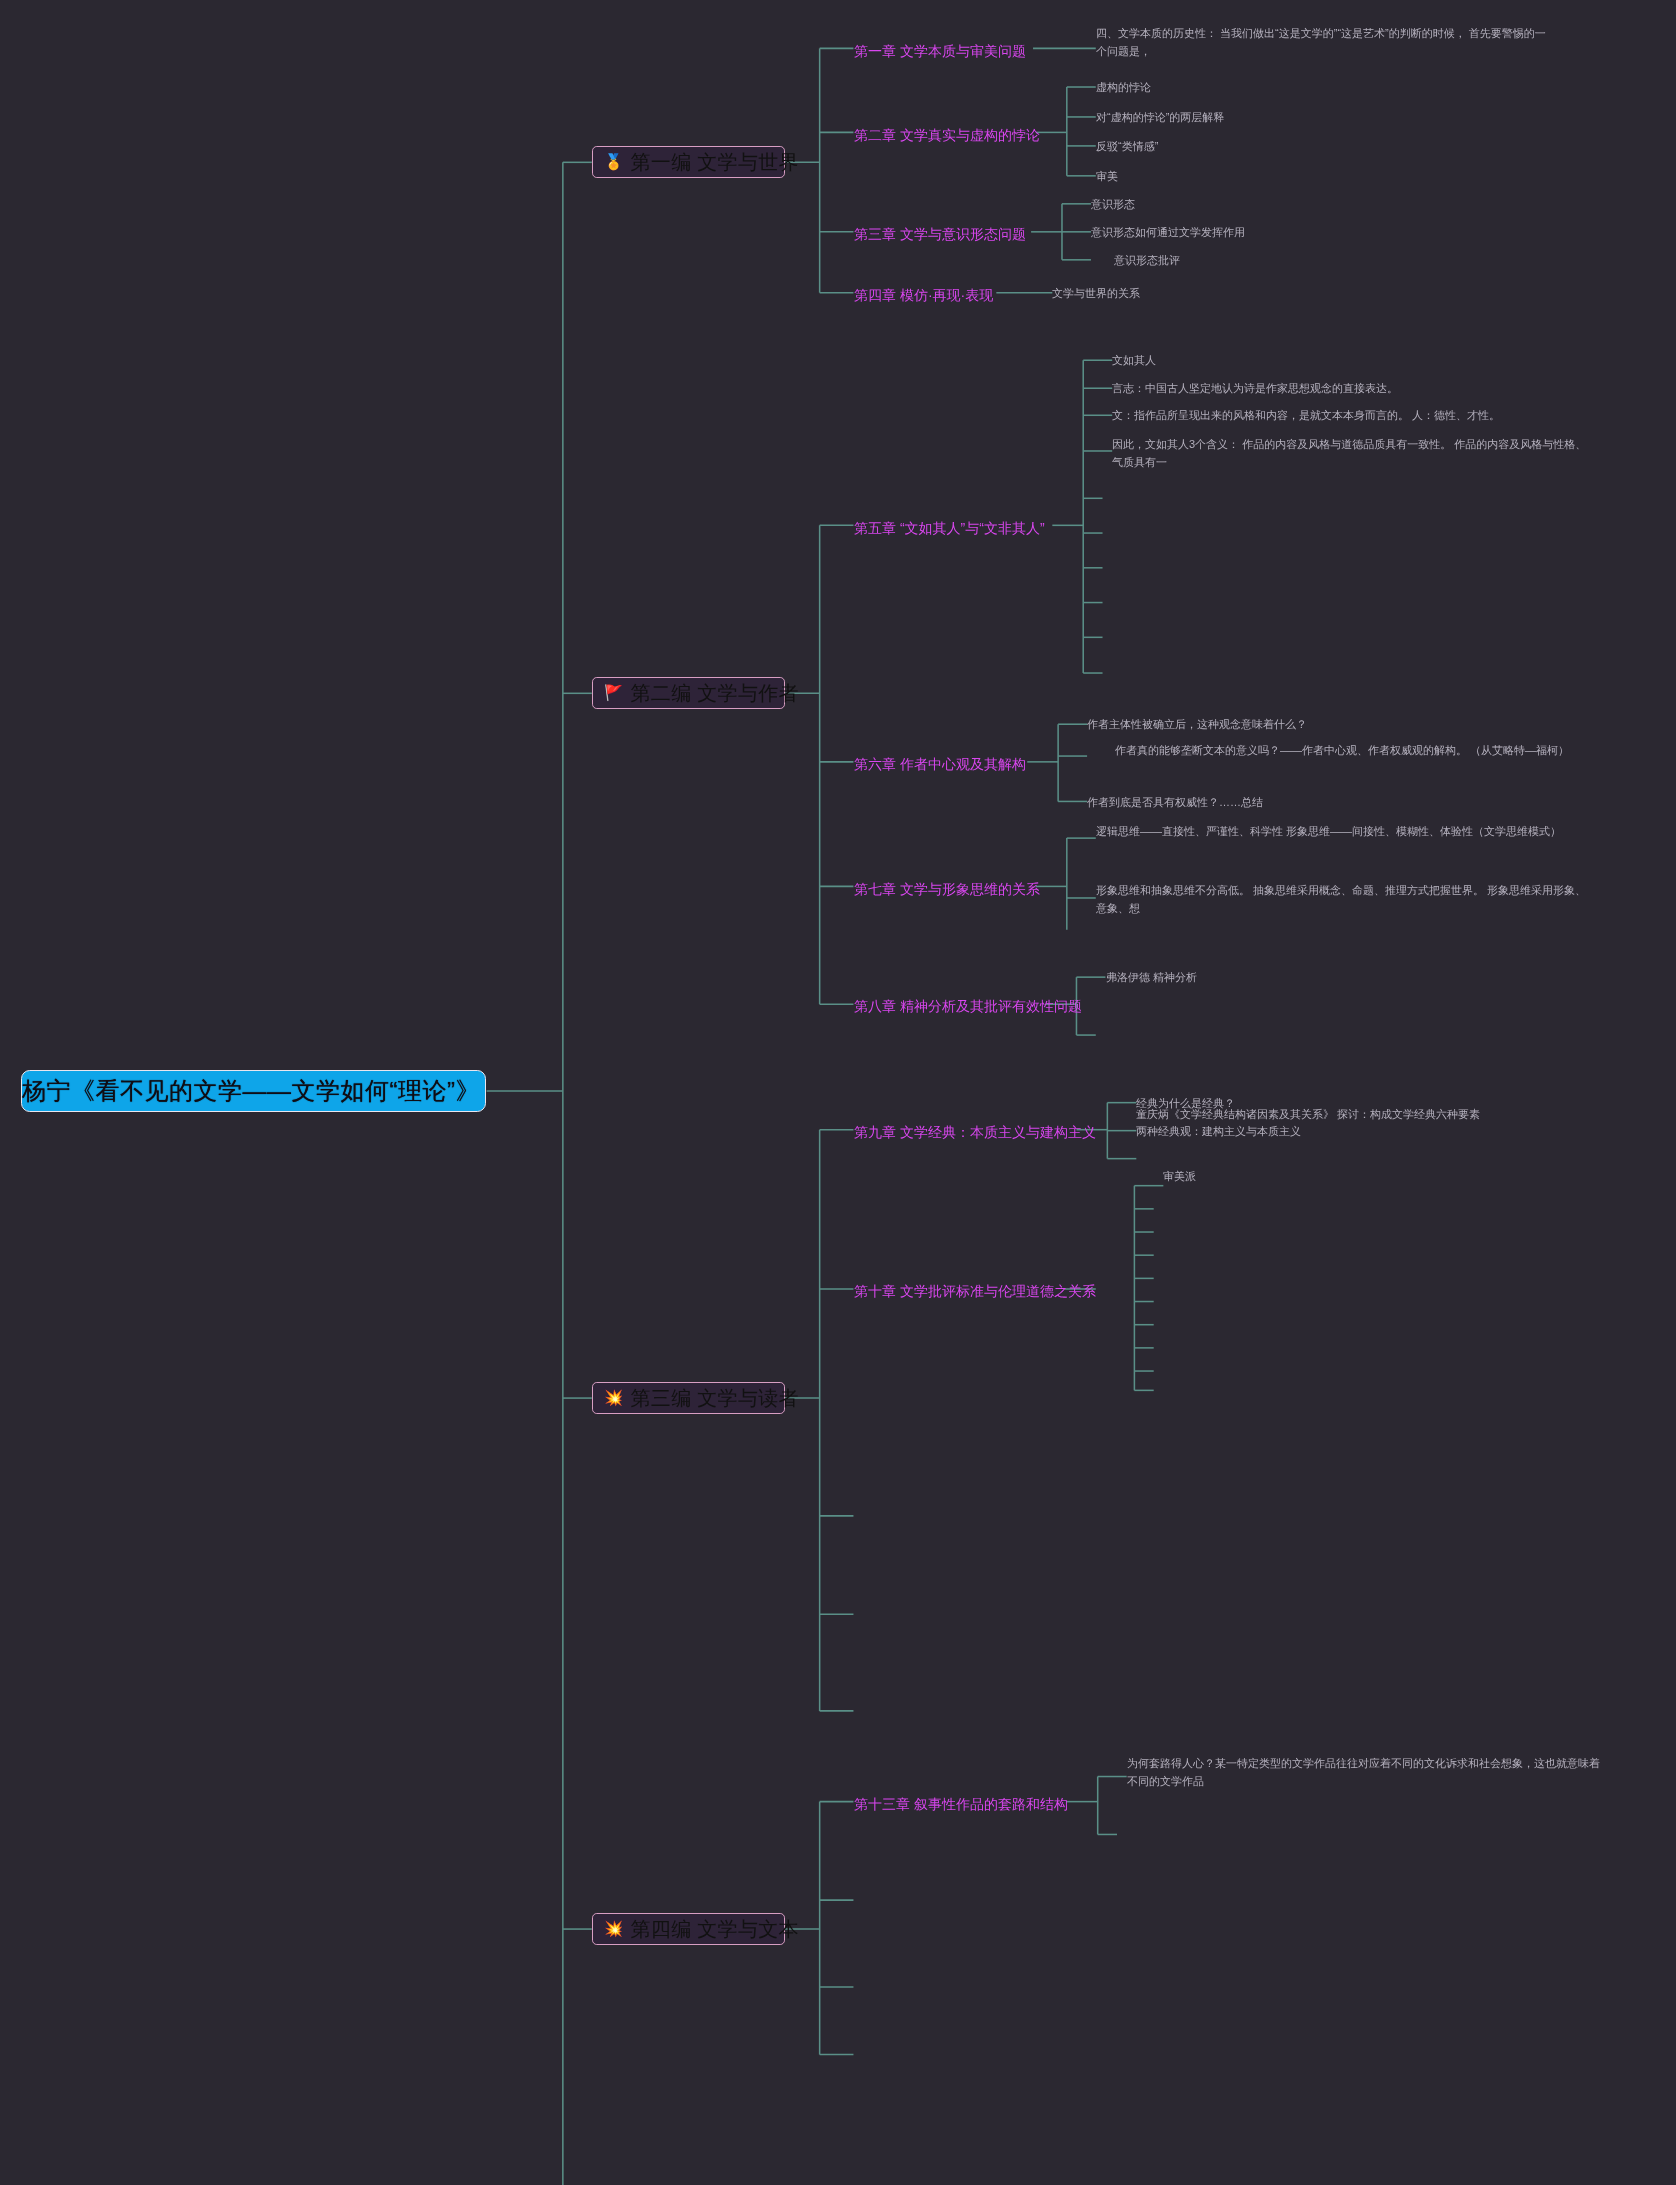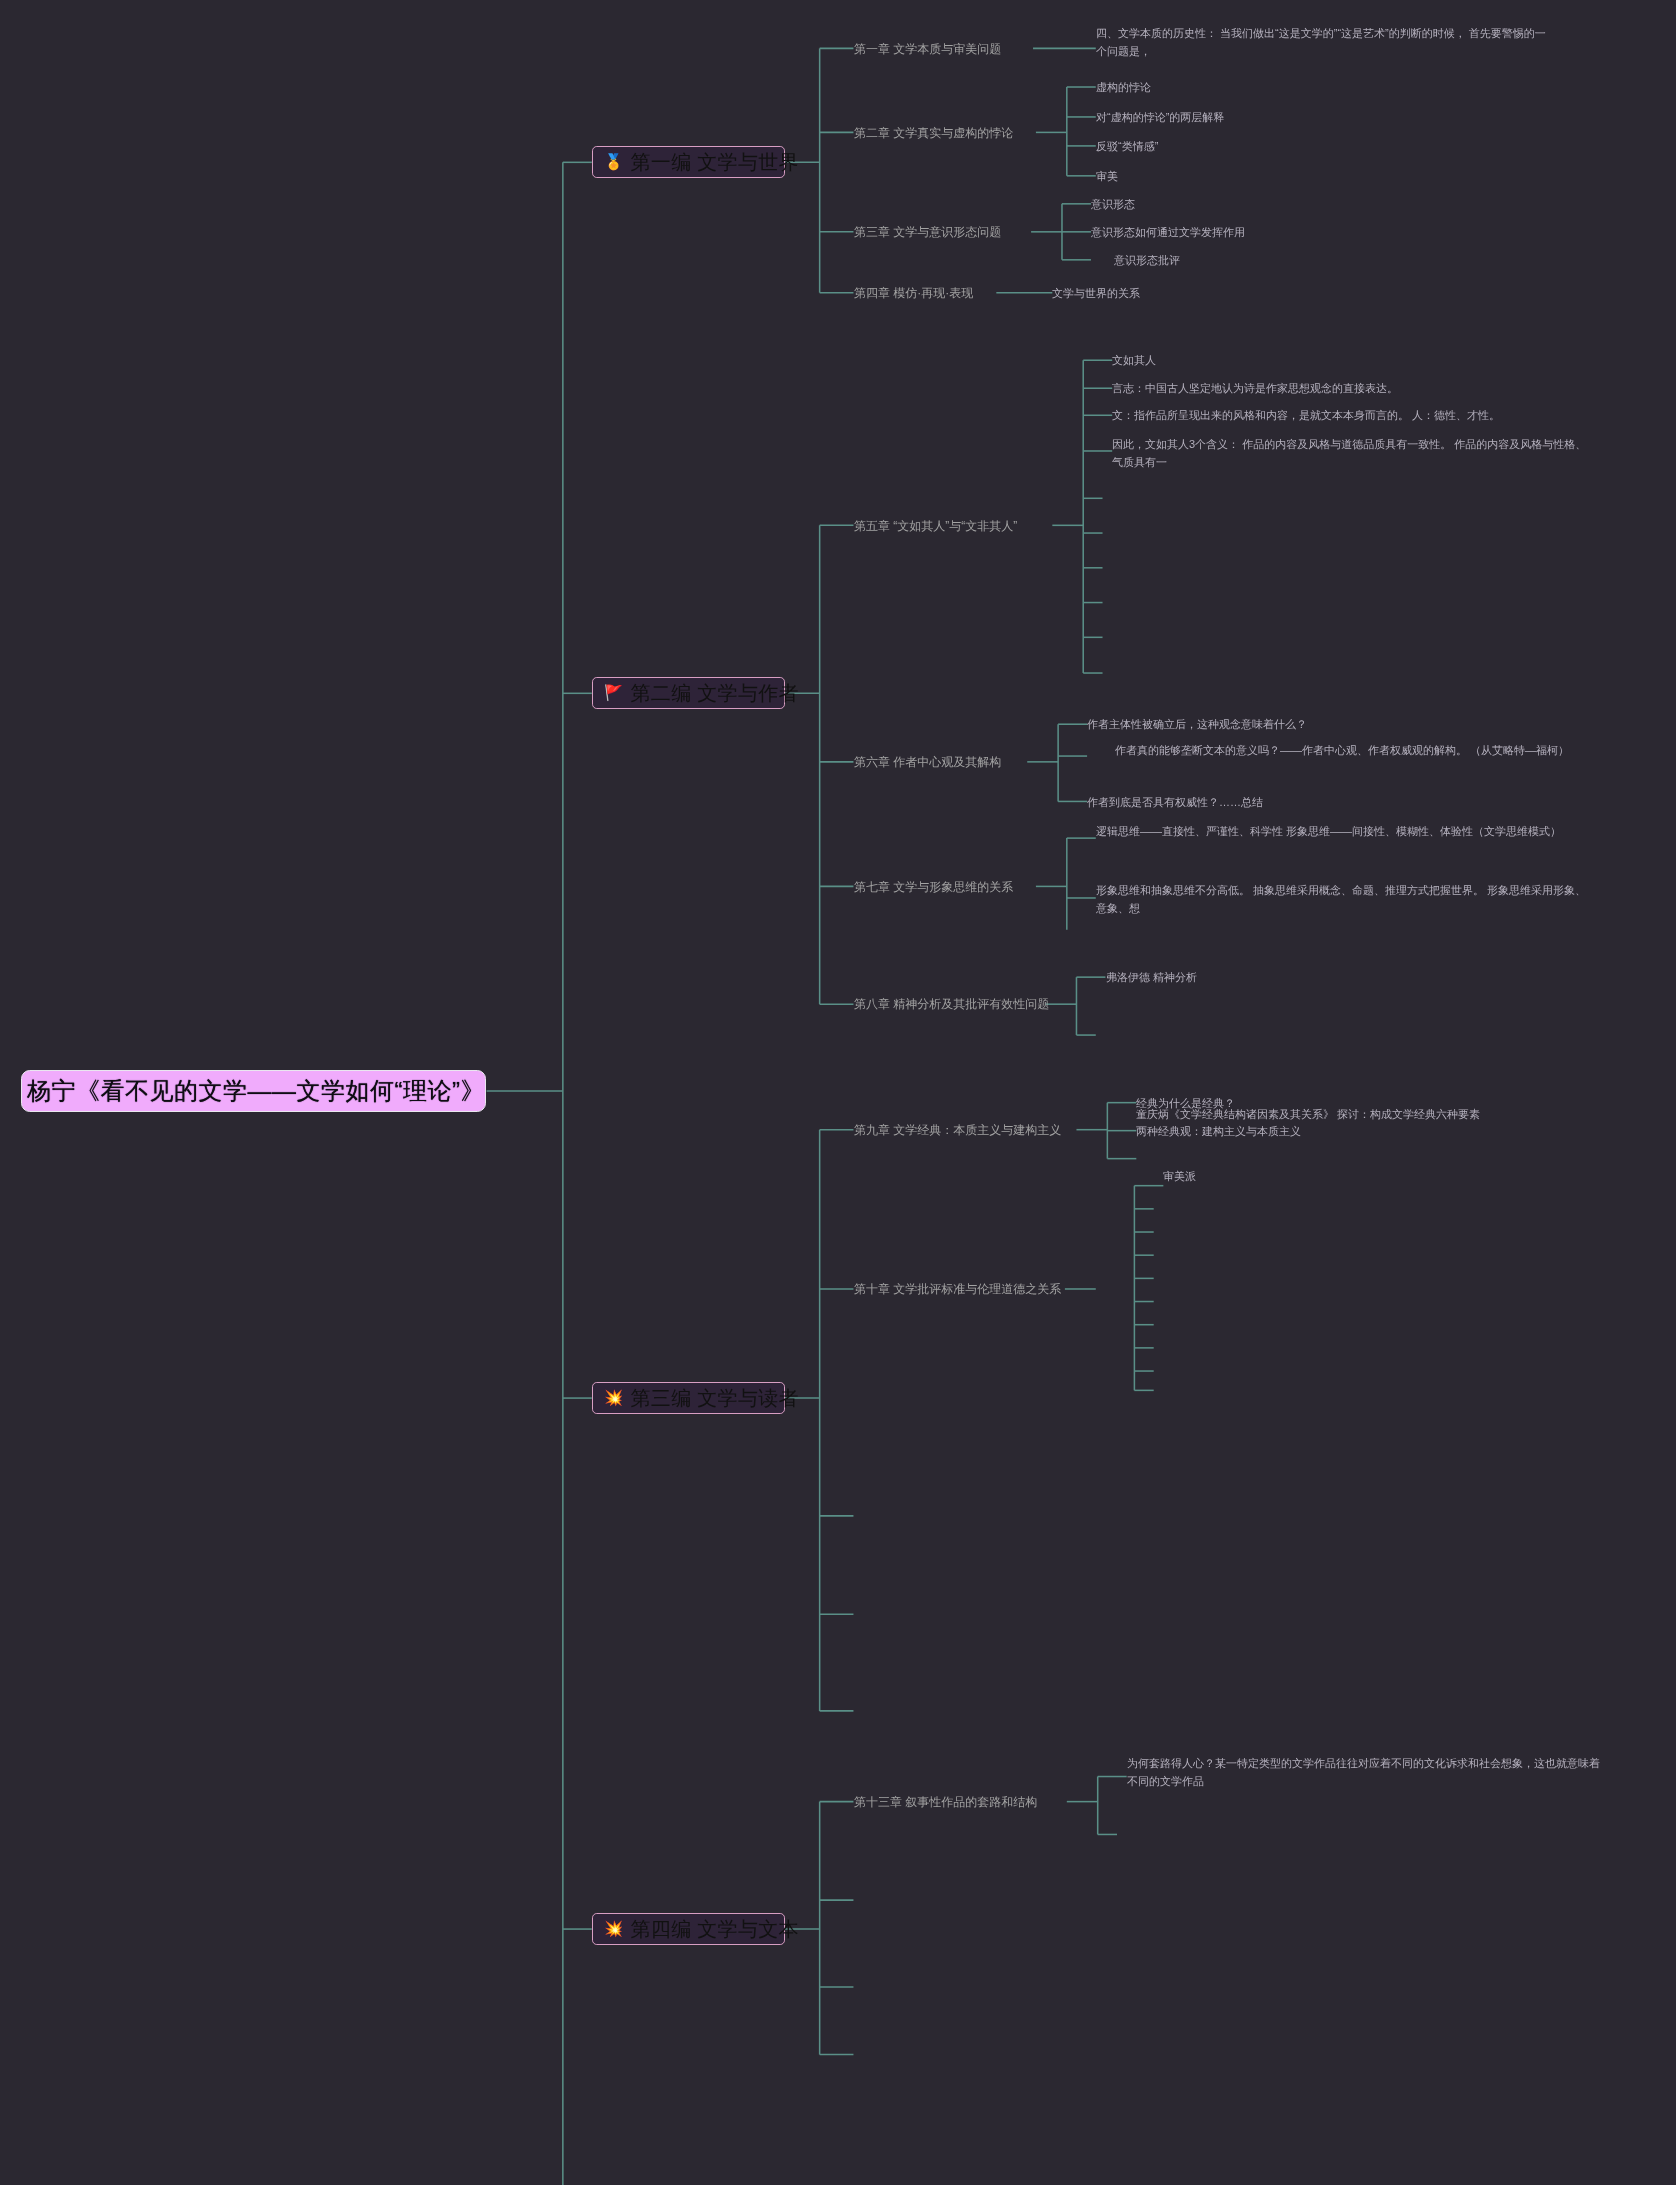--- a/index.html
+++ b/index.html
@@ -9,22 +9,22 @@
     color:#c9c6cf;
   }
   #canvas{position:absolute;left:0;top:0;width:1676px;height:2186px;}
   svg.links{position:absolute;left:0;top:0;width:1676px;height:2186px;pointer-events:none;}
   .node{position:absolute;box-sizing:border-box;}
 
   
   .root{
     left:21px;top:1070px;width:465px;height:42px;
     border:1.9px solid #e9e6ef;border-radius:8.7px;
-    background:#f0abfc;
-    display:flex;align-items:center;justify-content:flex-end;
+    background:#0ea5e9;
+    display:flex;align-items:center;justify-content:flex-start;
   }
   .root span{
     font-size:24px;color:#0f0d14;letter-spacing:0.5px;white-space:nowrap;
     text-shadow:0 0 1px #0f0d14;
   }
 
   
   .vol{
     height:32px;border:1.4px solid #d89ec3;border-radius:4.8px;
     background:#2e2338;display:flex;align-items:center;padding:0 11.6px;
@@ -33,21 +33,21 @@
   .vol .vicon{font-size:15.4px;margin-right:6.8px;line-height:1;display:inline-block;}
   .vol .vlabel{font-size:20px;color:#111;letter-spacing:0.3px;}
 
   #vol1{left:592px;top:146px;width:193px;}
   #vol2{left:592px;top:677px;width:193px;}
   #vol3{left:592px;top:1382px;width:193px;}
   #vol4{left:592px;top:1913px;width:193px;}
 
   
   .chap{
-    font-size:12px;color:#a3a3a3;white-space:nowrap;line-height:1.45;
+    font-size:14px;color:#d946ef;white-space:nowrap;line-height:1.45;
   }
 
   
   .leaf{
     font-size:11px;color:#b6b2bf;line-height:1.6;
   }
   .leaf.wrap{white-space:normal;}
   .leaf.nowrap{white-space:nowrap;}
 </style>
 </head>

